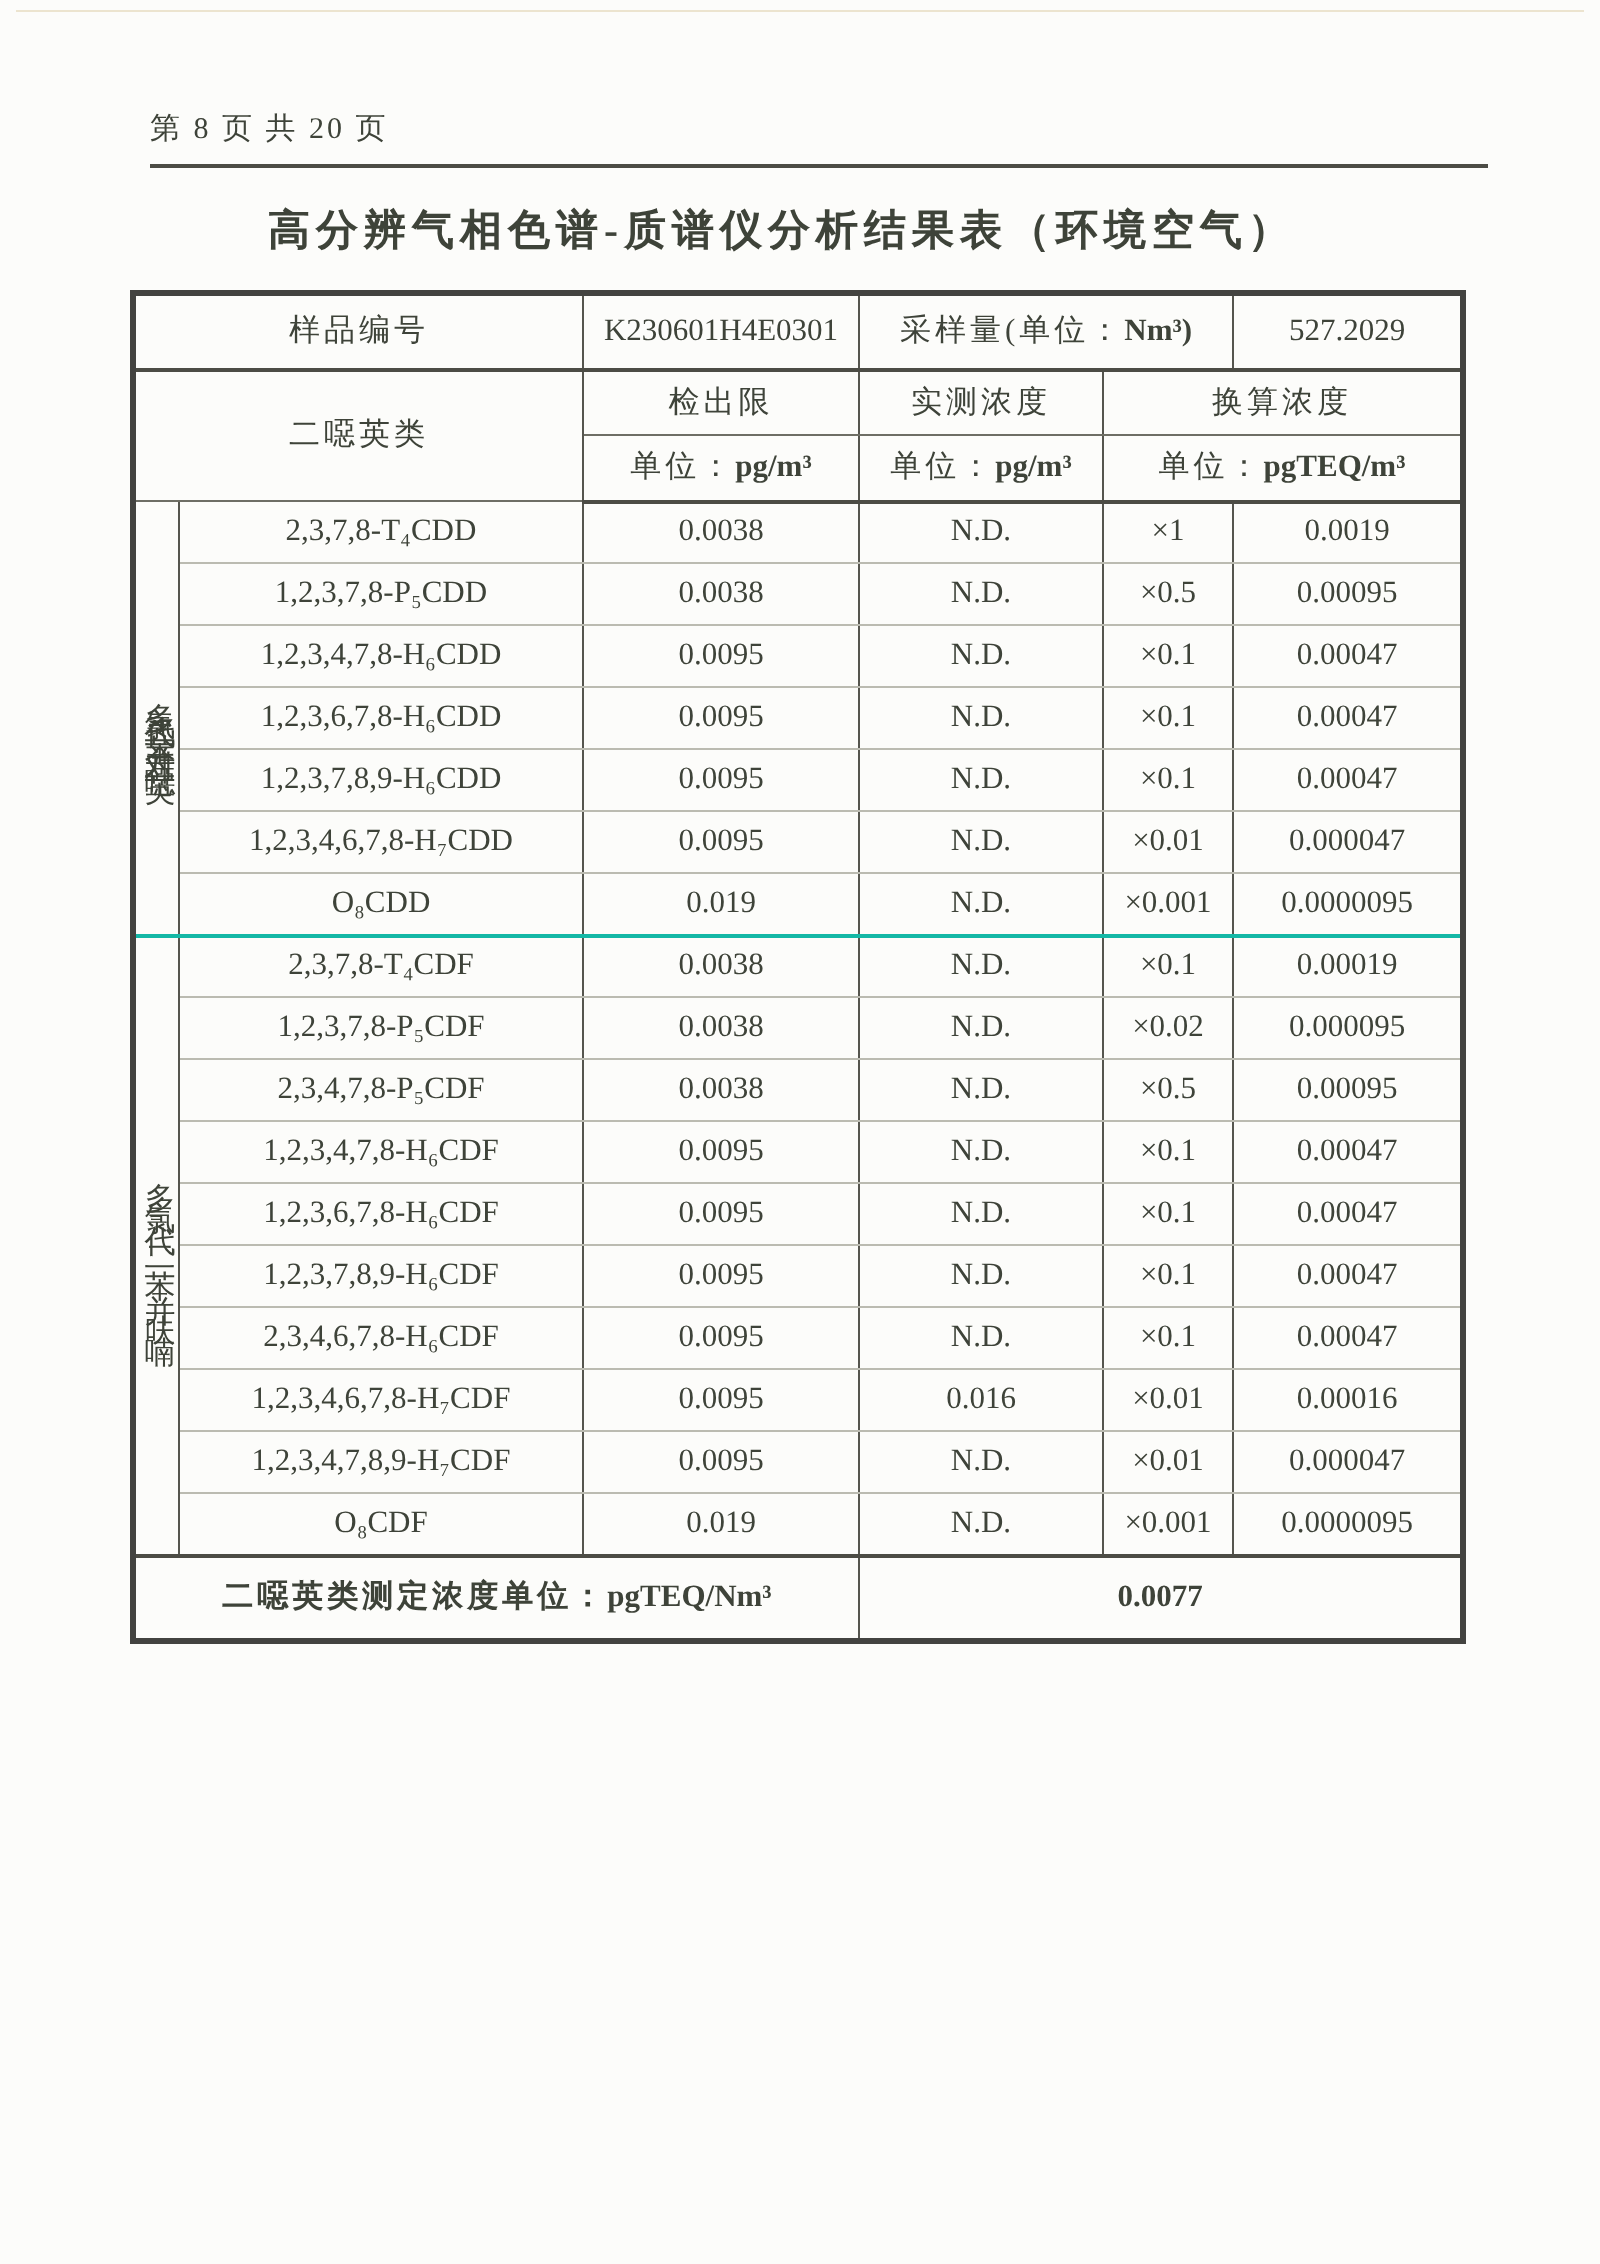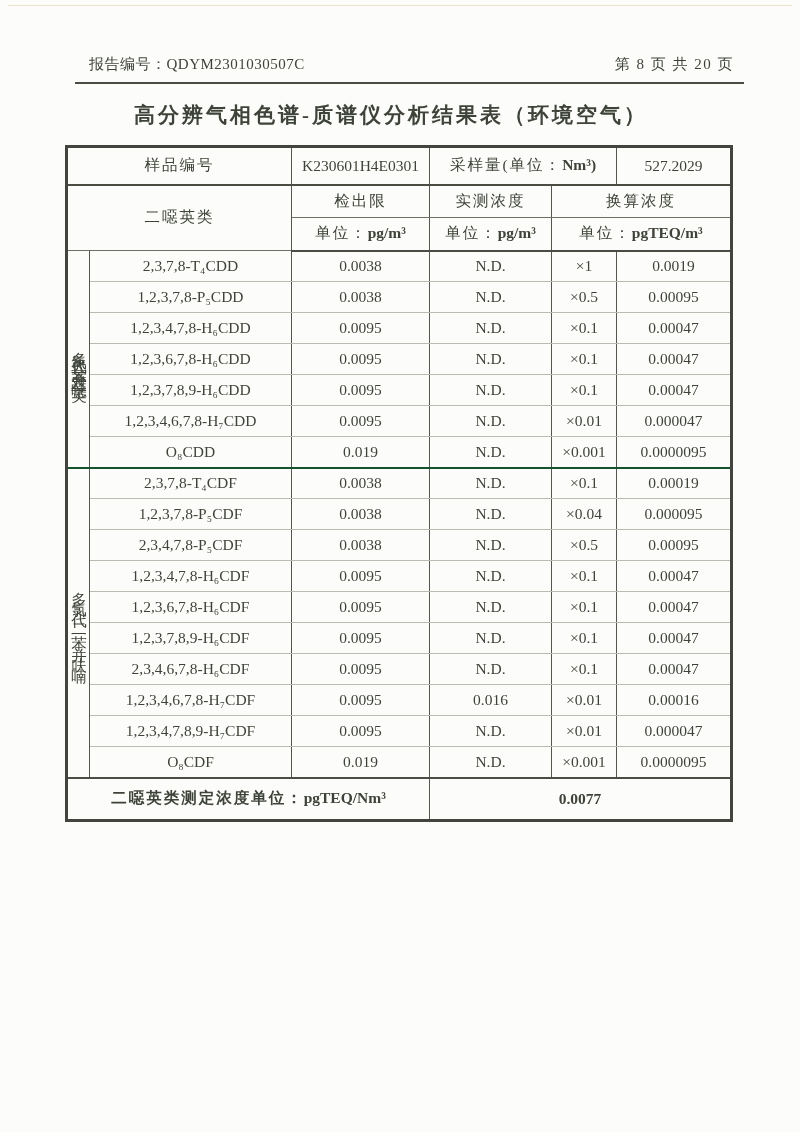--- a/index.html
+++ b/index.html
@@ -46,21 +46,21 @@
     font-size: 15.5px;
     padding: 0 2px;
     overflow: hidden;
   }
   tr.sample-row { height: 38px; }
   tr.sample-row td { border-top: 2px solid #4c4c45; border-bottom: 2px solid #4c4c45; border-radius: 12px; }
   tr.hrow { height: 33px; }
   tr.hrow2 td { border-bottom: 1px solid #6e6e65; }
   tr.hrow3 td { border-bottom: 2px solid #4c4c45; }
   tbody tr { height: 31px; }
-  tbody tr.group-start td { border-top: 2px solid #14532d; }
+  tbody tr.group-start td { border-top: 2px solid #14b8a6; }
   tr.footer-row { height: 43px; }
   tr.footer-row td { border-top: 2px solid #4c4c45; font-weight: bold; }
   .zh { letter-spacing: 2px; }
   .unit-val { font-weight: bold; letter-spacing: 0; text-align: right; }
   td.group-cell {
     writing-mode: vertical-lr;
     text-orientation: upright;
     text-align: center;
     font-size: 15px;
     padding: 0;
@@ -74,21 +74,20 @@
   .note-line { white-space: nowrap; }
   .note-line2 { margin-top: 13px; margin-left: 60px; }
   .note-line3 { margin-top: 12px; margin-left: 37px; }
 </style>
 </head>
 <body>
 
 <div class="top-scan-line"></div>
 
 <div class="page-header">
-  <span class="report-no">报告编号：QDYM2301030507C</span>
   <span class="page-info">第 8 页 共 20 页</span>
 </div>
 
 <div class="doc-title">高分辨气相色谱-质谱仪分析结果表（环境空气）</div>
 
 <table class="results">
   <colgroup>
     <col style="width:23px">
       <col style="width:202px">
       <col style="width:138px">
@@ -171,21 +170,21 @@
         <td>2,3,7,8-T₄CDF</td>
         <td>0.0038</td>
         <td>N.D.</td>
         <td>×0.1</td>
         <td>0.00019</td>
       </tr>
       <tr>
         <td>1,2,3,7,8-P₅CDF</td>
         <td>0.0038</td>
         <td>N.D.</td>
-        <td>×0.04</td>
+        <td>×0.02</td>
         <td>0.000095</td>
       </tr>
       <tr>
         <td>2,3,4,7,8-P₅CDF</td>
         <td>0.0038</td>
         <td>N.D.</td>
         <td>×0.5</td>
         <td>0.00095</td>
       </tr>
       <tr>

